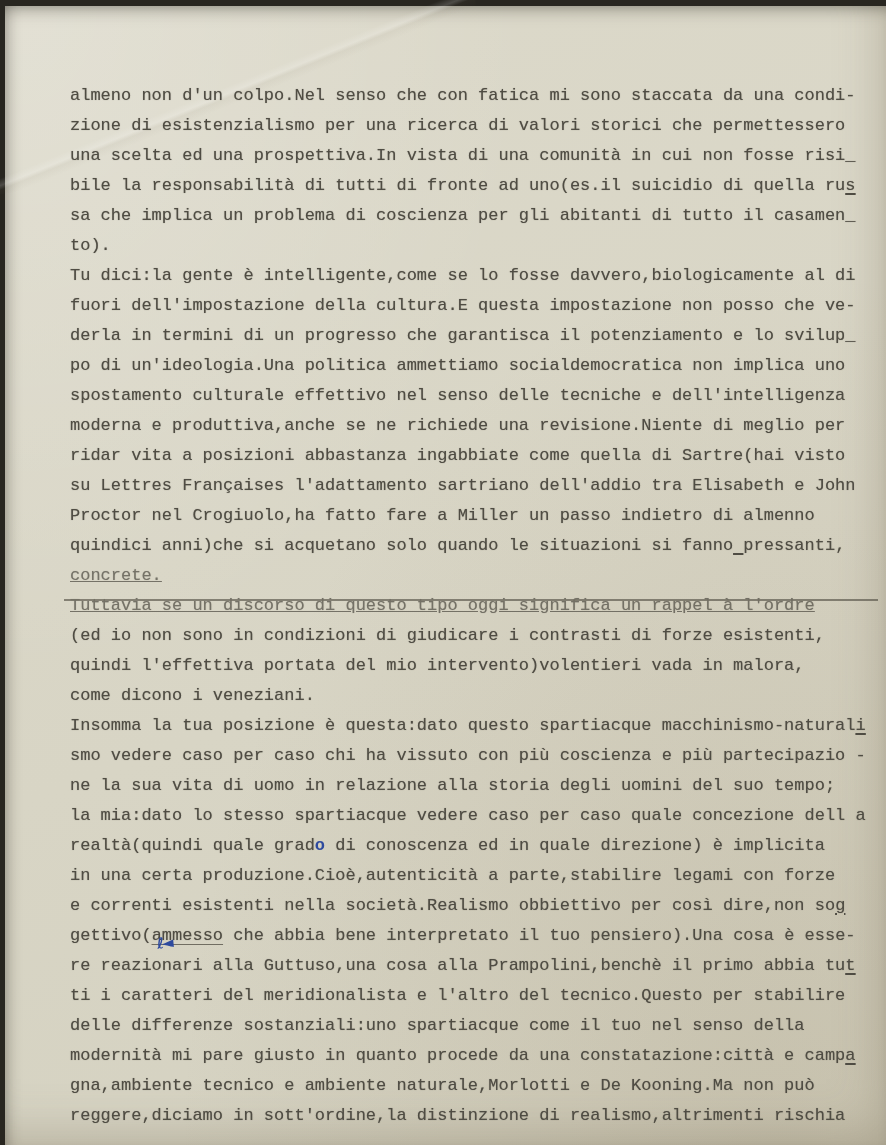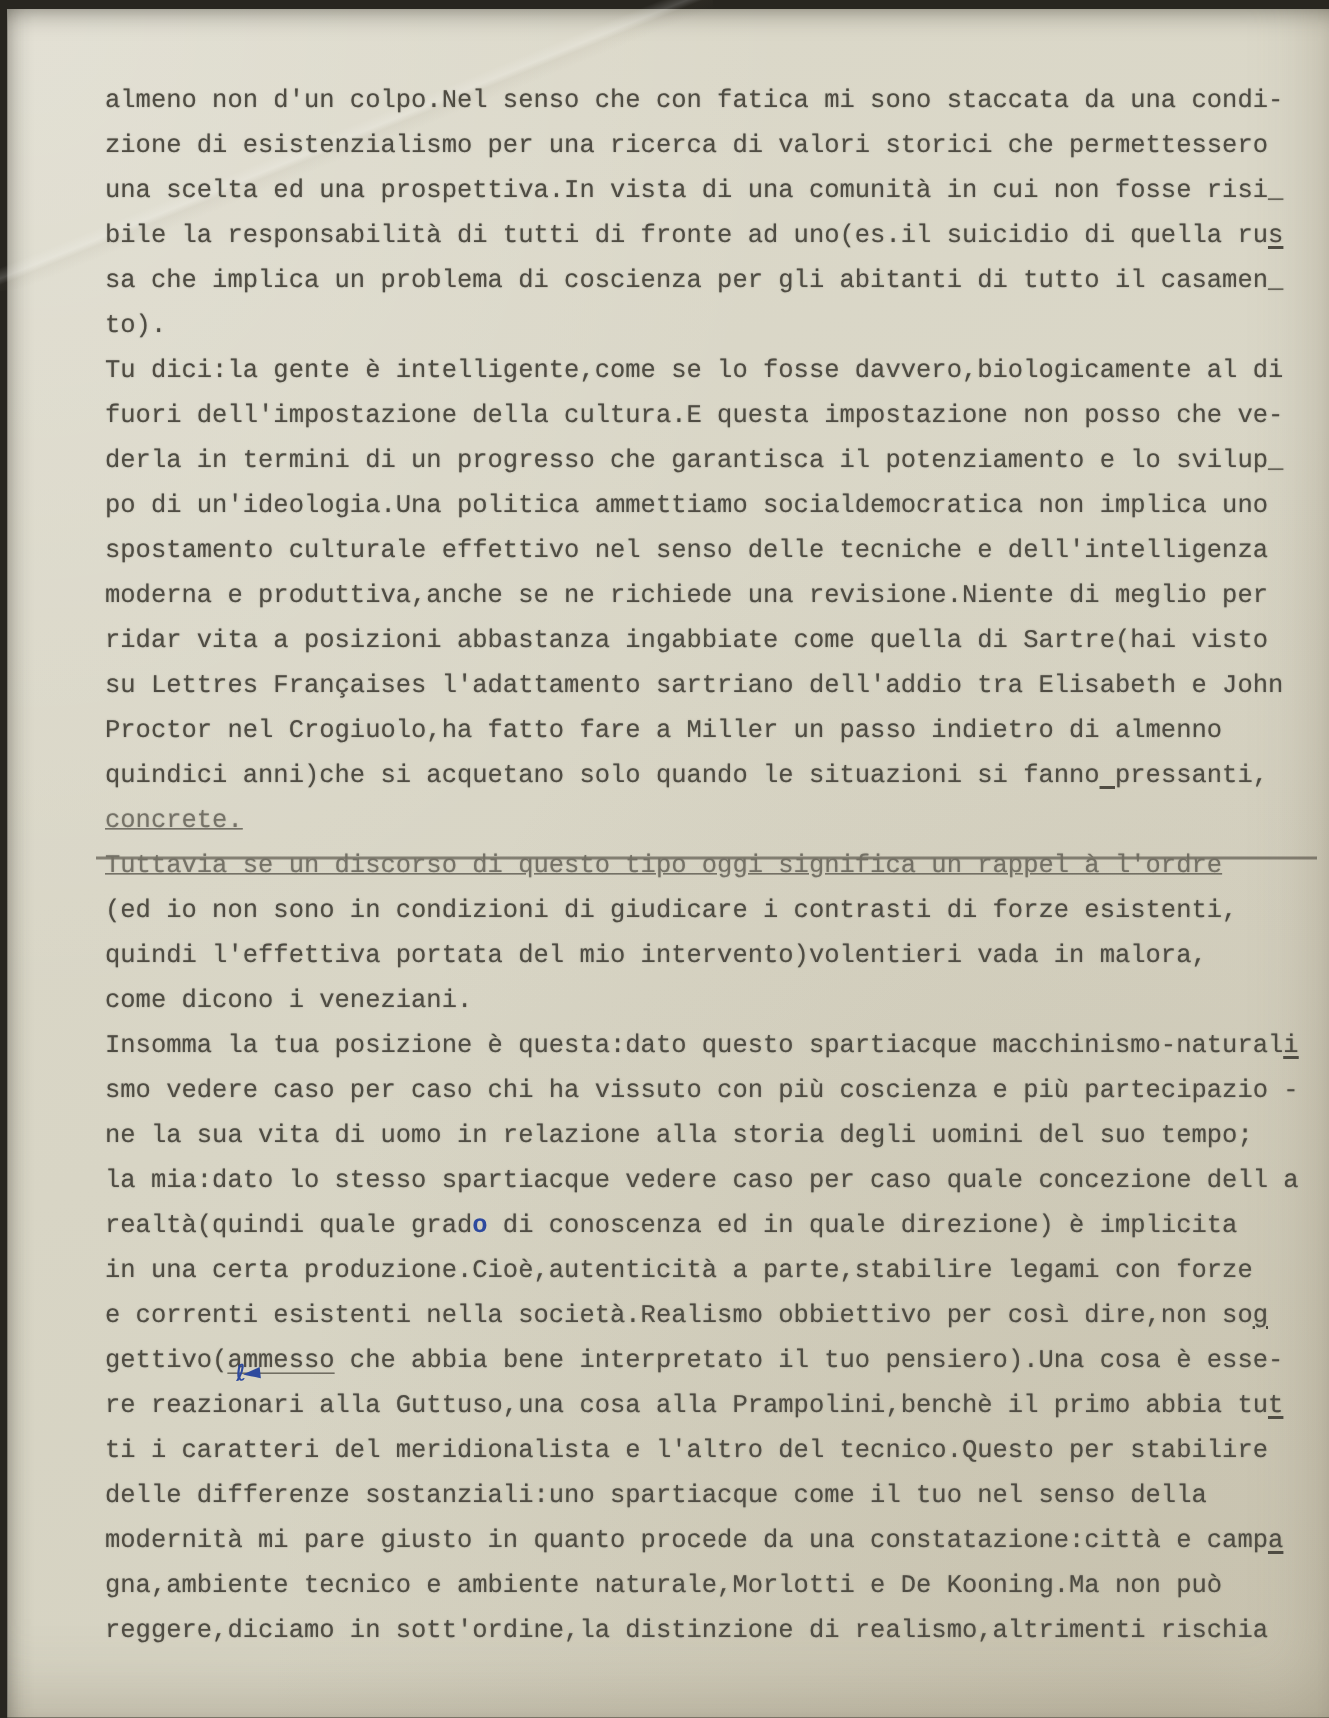--- a/index.html
+++ b/index.html
@@ -40,20 +40,21 @@
   }
   .typed {
     position: relative;
     width: 79ch;
     font-family: "Liberation Mono", "DejaVu Sans Mono", monospace;
     font-size: 17px;
     line-height: 30px;
     color: #4f4c43;
     text-shadow: 0 0 1px rgba(79,76,67,0.55);
     white-space: pre;
+    margin-top: 28px;
   }
   .line { position: relative; height: 30px; }
   .line.faded { opacity: 0.72; text-decoration: underline; }
   .line.struck::after {
     content: "";
     position: absolute;
     left: -6px;
     right: -2px;
     top: 8px;
     height: 2px;

